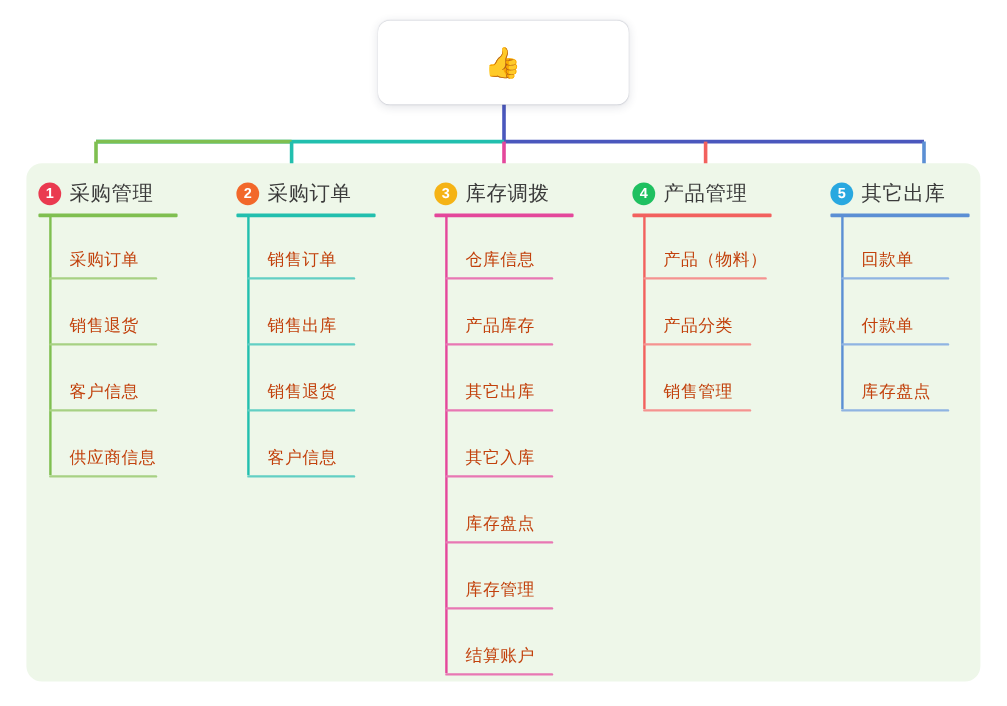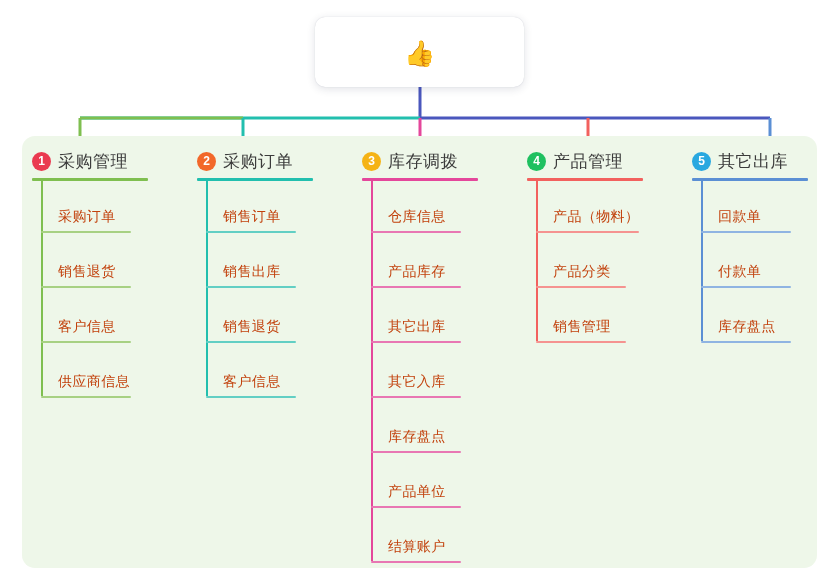--- a/index.html
+++ b/index.html
@@ -241,21 +241,21 @@
         </div>
         <div class="child" style="top: 237px;">
           <span class="child-label">其它入库</span>
           <div class="child-underline" style="width: 90px; background: rgb(232, 119, 179);"></div>
         </div>
         <div class="child" style="top: 292px;">
           <span class="child-label">库存盘点</span>
           <div class="child-underline" style="width: 90px; background: rgb(232, 119, 179);"></div>
         </div>
         <div class="child" style="top: 347px;">
-          <span class="child-label">产品单位</span>
+          <span class="child-label">库存管理</span>
           <div class="child-underline" style="width: 90px; background: rgb(232, 119, 179);"></div>
         </div>
         <div class="child" style="top: 402px;">
           <span class="child-label">结算账户</span>
           <div class="child-underline" style="width: 90px; background: rgb(232, 119, 179);"></div>
         </div>
       </div>
       <div class="column" style="left: 505px;">
         <div class="col-header">
           <span class="badge" style="background: rgb(31, 192, 96);">4</span>

